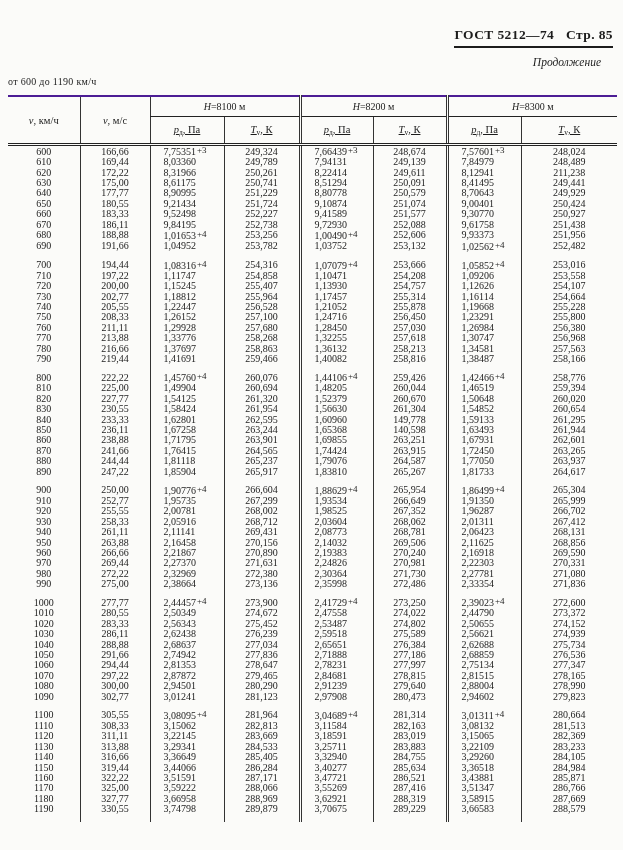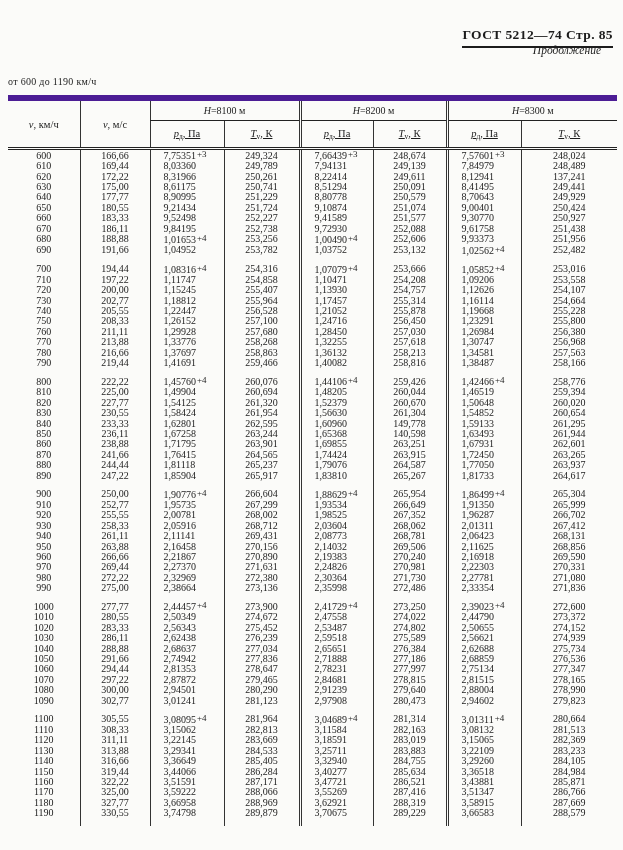--- a/index.html
+++ b/index.html
@@ -23,24 +23,24 @@
     position: absolute;
     top: 27px;
     right: 10px;
     font-weight: bold;
     font-size: 13.5px;
     letter-spacing: 0.4px;
     border-bottom: 2px solid #1c1c1c;
     padding-bottom: 3px;
     white-space: nowrap;
   }
-  .gost-line .pg { }
+  .gost-line .pg { margin-left: 8px; }
   .continuation {
     position: absolute;
-    top: 44px;
+    top: 56px;
     right: 22px;
     font-style: italic;
     font-size: 11.5px;
   }
   .range {
     position: absolute;
     top: 76px;
     left: 8px;
     font-size: 10px;
     letter-spacing: 0.3px;
@@ -55,21 +55,21 @@
     font-size: 10px;
   }
   table.data th, table.data td {
     padding: 0;
     font-weight: normal;
     vertical-align: middle;
     overflow: hidden;
     white-space: nowrap;
   }
   
-  thead th { text-align: center; border-top: 6px solid #4c1d95; }
+  thead th { text-align: center; border-top: 2px solid #4c1d95; }
   th.vcol {
     font-size: 10.5px;
     border-bottom: 3px double #222;
     text-align: center;
   }
   th.vcol.vms { border-left: 1px solid #333; margin-left: 44px; }
   th.hgrp {
     height: 19px;
     font-size: 10px;
     border-bottom: 1px solid #222;
@@ -173,21 +173,21 @@
           <td>248,489</td>
         </tr>
         <tr>
           <td>620</td>
           <td>172,22</td>
           <td>8,31966</td>
           <td>250,261</td>
           <td>8,22414</td>
           <td>249,611</td>
           <td>8,12941</td>
-          <td>137,241</td>
+          <td>211,238</td>
         </tr>
         <tr>
           <td>630</td>
           <td>175,00</td>
           <td>8,61175</td>
           <td>250,741</td>
           <td>8,51294</td>
           <td>250,091</td>
           <td>8,41495</td>
           <td>249,441</td>

